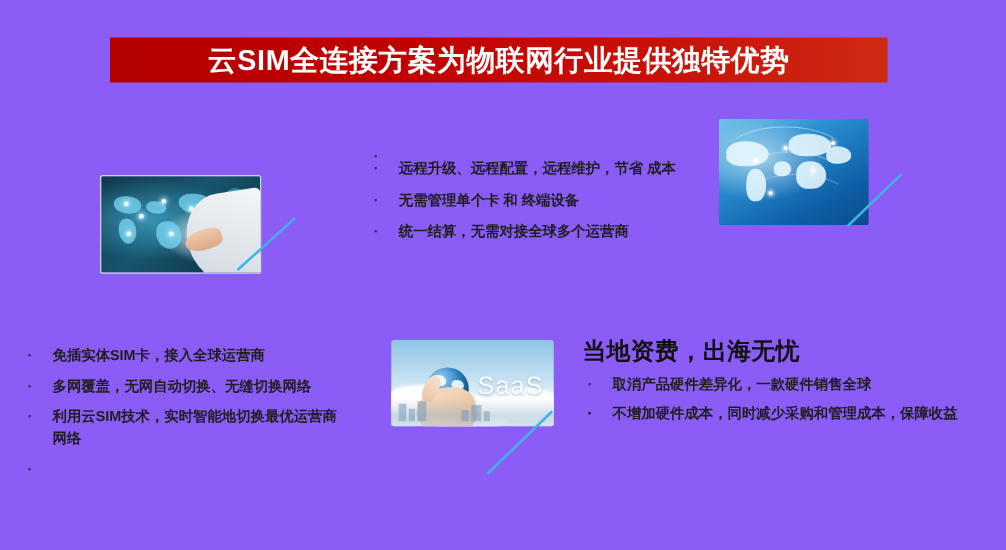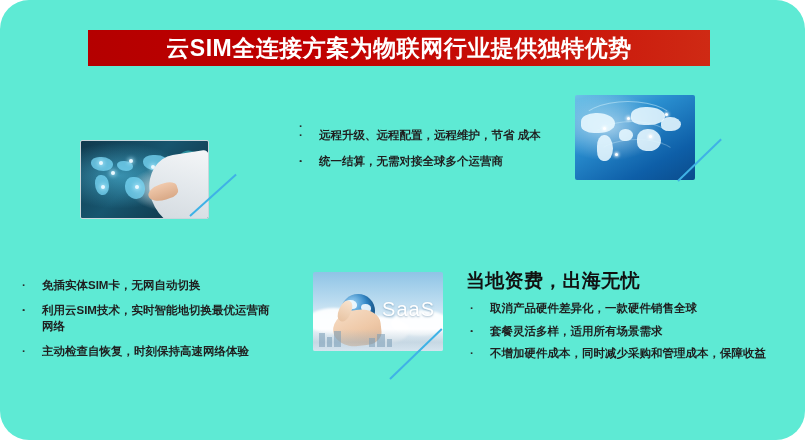--- a/index.html
+++ b/index.html
@@ -11,22 +11,21 @@
     width: 805px;
     height: 440px;
     position: relative;
     overflow: hidden;
     font-family: "Liberation Sans", "DejaVu Sans", sans-serif;
     color: #1a1a1a;
   }
   .slide {
     position: absolute;
     inset: 0;
-    background: #5eead4;
-    border-radius: 29px;
+    background: #8b5cf6;
   }
 
   
   .title-banner {
     position: absolute;
     left: 88px;
     top: 30px;
     width: 622px;
     height: 36px;
     background: linear-gradient(90deg, #b40000 0%, #c00000 35%, #c81008 70%, #cf2a14 100%);
@@ -174,21 +173,21 @@
     background: #ffffff;
     border-radius: 50%;
     box-shadow: 0 0 3px 1px rgba(255,255,255,0.85);
   }
 
   
   .photo-saas {
     left: 313px;
     top: 272px;
     width: 130px;
-    height: 79px;
+    height: 69px;
     background:
       linear-gradient(180deg, #8fc4e6 0%, #bcdcf0 38%, #e6f1f8 66%, #f2f7fb 100%);
     border-radius: 2px;
   }
   .photo-saas .cloud {
     position: absolute;
     background: rgba(255,255,255,0.92);
     border-radius: 50%;
     filter: blur(1px);
   }
@@ -332,57 +331,57 @@
   <ul class="bullet-list list-remote" style="left:295px; top:118px; width:260px;">
     <li class="bullet-item">
       <span class="dot">·</span>
     </li>
     <li class="bullet-item">
       <span class="dot">·</span>
       <span>远程升级、远程配置，远程维护，节省 成本</span>
     </li>
     <li class="bullet-item">
       <span class="dot">·</span>
+      <span>无需管理单个卡 和 终端设备</span>
     </li>
     <li class="bullet-item">
       <span class="dot">·</span>
       <span>统一结算，无需对接全球多个运营商</span>
     </li>
   </ul>
 
   <ul class="bullet-list list-global" style="left:18px; top:277px; width:262px;">
     <li class="bullet-item">
       <span class="dot">·</span>
-      <span>免插实体SIM卡，无网自动切换</span>
-    </li>
-    <li class="bullet-item">
-      <span class="dot">·</span>
+      <span>免插实体SIM卡，接入全球运营商</span>
+    </li>
+    <li class="bullet-item">
+      <span class="dot">·</span>
+      <span>多网覆盖，无网自动切换、无缝切换网络</span>
     </li>
     <li class="bullet-item">
       <span class="dot">·</span>
       <span>利用云SIM技术，实时智能地切换最优运营商网络</span>
     </li>
     <li class="bullet-item">
       <span class="dot">·</span>
-      <span>主动检查自恢复，时刻保持高速网络体验</span>
     </li>
   </ul>
 
   <div class="section-heading" style="left:466px; top:268px;">当地资费，出海无忧</div>
   <ul class="bullet-list list-local" style="left:466px; top:300px; width:330px;">
     <li class="bullet-item">
       <span class="dot">·</span>
       <span>取消产品硬件差异化，一款硬件销售全球</span>
     </li>
     <li class="bullet-item">
       <span class="dot">·</span>
     </li>
     <li class="bullet-item">
       <span class="dot">·</span>
-      <span>套餐灵活多样，适用所有场景需求</span>
     </li>
     <li class="bullet-item">
       <span class="dot">·</span>
       <span>不增加硬件成本，同时减少采购和管理成本，保障收益</span>
     </li>
   </ul>
 
 </div>
 
 </body></html>

